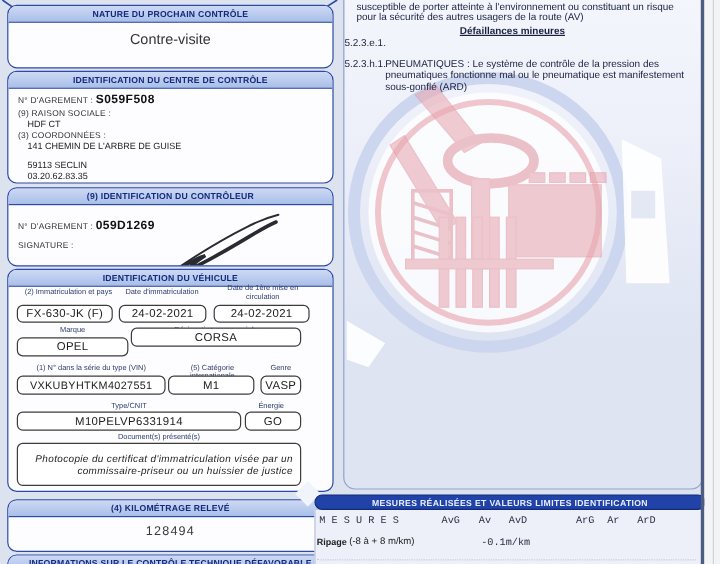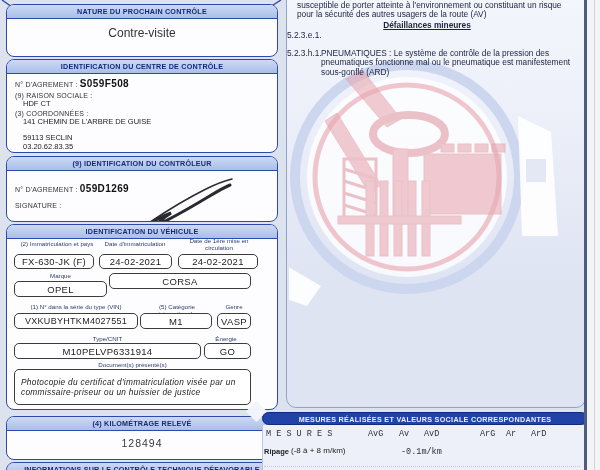--- a/index.html
+++ b/index.html
@@ -11,21 +11,21 @@
   .sec-head{height:13px;line-height:13px;text-align:center;font-weight:bold;font-size:7.2px;
        letter-spacing:.2px;color:#14297c;background:linear-gradient(#cdd9f4,#a9bfe9);
        border-bottom:1.3px solid #2c4ba6;}
   .sec-body{position:relative;padding:3px 8px;font-size:7.5px;color:#222;}
   .lab{font-size:7px;color:#333;letter-spacing:.2px;}
   .bigval{font-weight:bold;font-size:10px;color:#111;letter-spacing:.4px;}
   .indent{padding-left:8px;font-size:7.5px;color:#222;}
   
   .flabel{position:absolute;font-size:6.2px;color:#2e3d6b;text-align:center;line-height:6.8px;}
   .vbox{position:absolute;background:#fff;border:1.3px solid #3c3c3c;border-radius:5px;
-        box-sizing:border-box;font-size:9.5px;color:#1d1d1d;text-align:left;
+        box-sizing:border-box;font-size:9.5px;color:#1d1d1d;text-align:right;
         display:flex;align-items:center;justify-content:center;letter-spacing:.3px;}
   
   #def-panel{position:absolute;left:286px;top:-12px;width:300px;height:420px;border-radius:10px;
         border:1.2px solid #8fa3d0;background:linear-gradient(#f4f6fc 0%,#edf0f9 30%,#dfe4f3 70%);
         box-sizing:border-box;overflow:hidden;z-index:1;}
   .def-text{position:absolute;font-size:8.3px;line-height:9.4px;color:#1a2140;z-index:3;}
   .def-item{display:flex;}
   .def-ref{width:34px;flex:0 0 34px;}
   .def-body{flex:1;}
   .u-bold{font-weight:bold;text-decoration:underline;text-align:center;}
@@ -174,21 +174,21 @@
     <div class="sec-head">(4) KILOMÉTRAGE RELEVÉ</div>
     <div style="text-align:center;padding-top:6px;font-size:10.5px;letter-spacing:1px;color:#3a3a3a;">128494</div>
   </div>
 
   <div class="sec" style="left:6px;top:462px;width:272px;height:16px;">
     <div class="sec-head">INFORMATIONS SUR LE CONTRÔLE TECHNIQUE DÉFAVORABLE</div>
   </div>
 
   <div id="sparkle"></div>
 
-  <div id="mes-head">MESURES RÉALISÉES ET VALEURS SOCIALE CORRESPONDANTES</div>
+  <div id="mes-head">MESURES RÉALISÉES ET VALEURS LIMITES IDENTIFICATION</div>
   <div id="mes-body"></div>
   <div class="mes-abs mono" style="left:266px;top:429px;">M E S U R E S</div>
   <div class="mes-abs mono" style="left:368px;top:429px;">AvG</div>
   <div class="mes-abs mono" style="left:399px;top:429px;">Av</div>
   <div class="mes-abs mono" style="left:424px;top:429px;">AvD</div>
   <div class="mes-abs mono" style="left:480px;top:429px;">ArG</div>
   <div class="mes-abs mono" style="left:506px;top:429px;">Ar</div>
   <div class="mes-abs mono" style="left:531px;top:429px;">ArD</div>
   <div class="mes-abs" style="left:264px;top:447px;font-size:7.5px;font-weight:bold;color:#222;">Ripage</div>
   <div class="mes-abs" style="left:291px;top:446px;font-size:8px;color:#222;">(-8 à + 8 m/km)</div>

